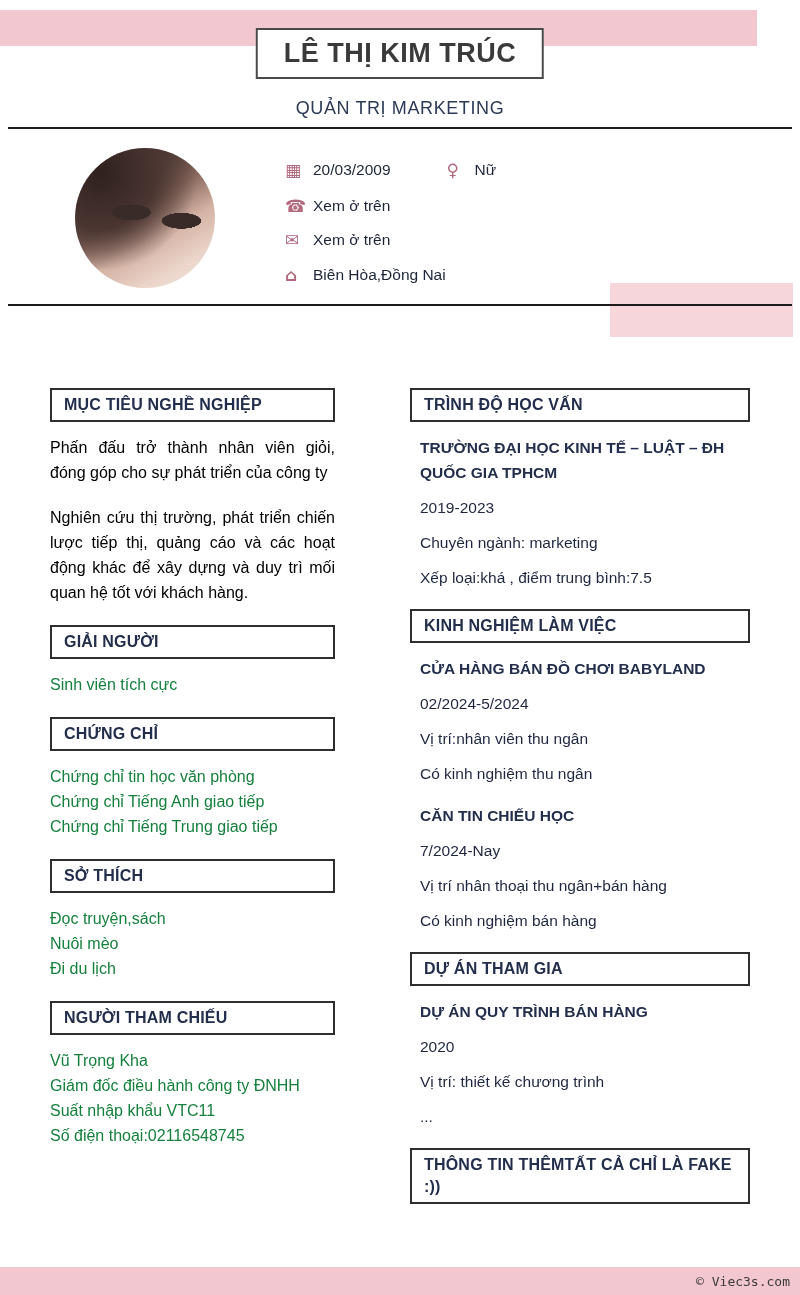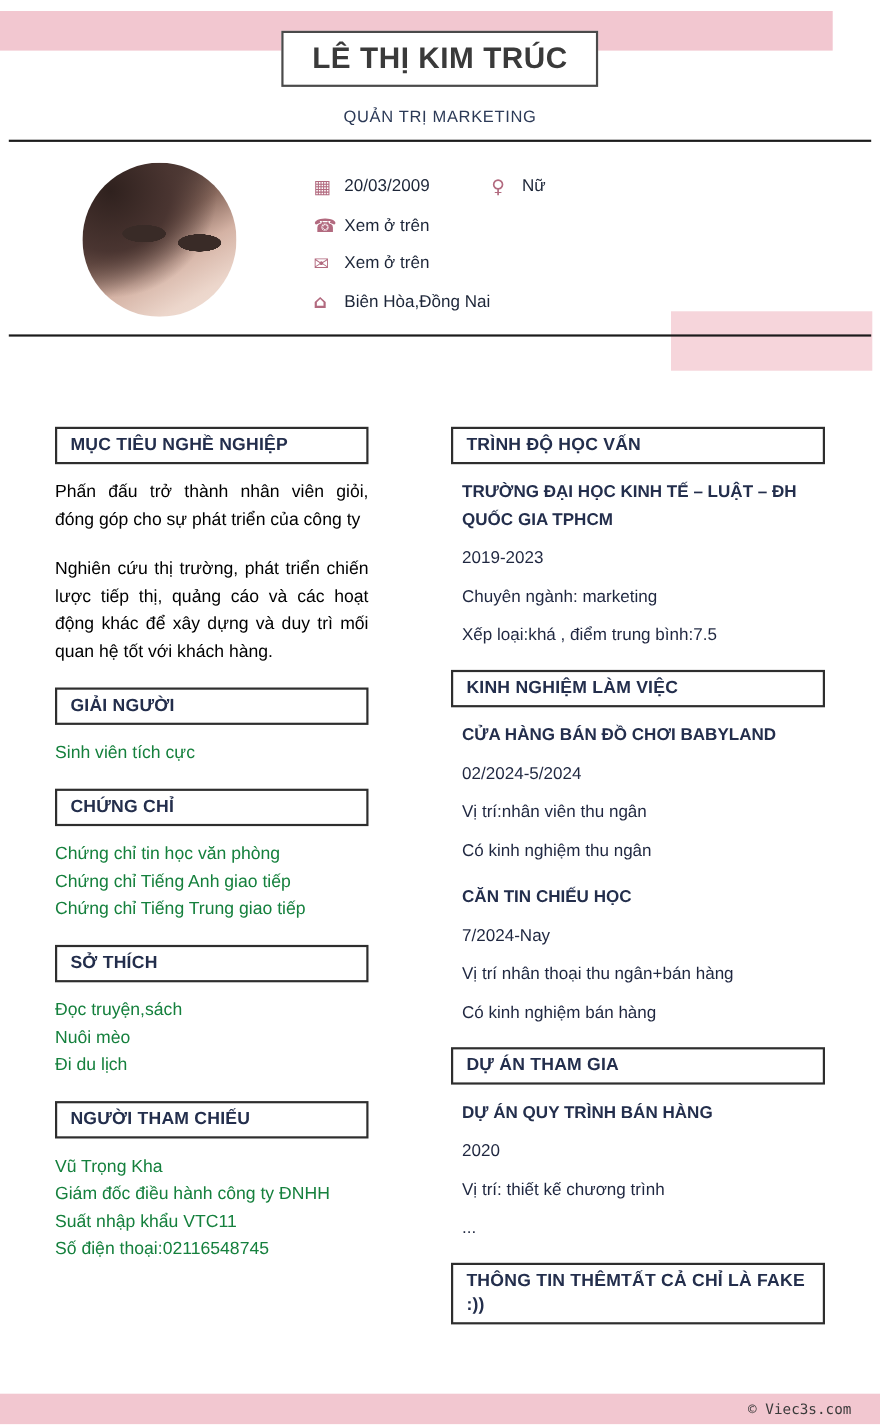--- a/index.html
+++ b/index.html
@@ -5,21 +5,21 @@
   * { margin:0; padding:0; box-sizing:border-box; }
   html,body { background:#ffffff; }
   body { font-family:"Liberation Sans","DejaVu Sans",sans-serif; color:#1f2740; }
   .page { position:relative; width:800px; height:1295px; margin:0 auto; background:#ffffff; overflow:hidden; }
 
   
   .top-banner { position:absolute; left:0; top:10px; width:757px; height:36px; background:#f2c7d0; }
   .name-box { position:absolute; left:50%; top:28px; transform:translateX(-50%); background:#ffffff;
               border:2px solid #4a4a4a; padding:8px 26px; }
   .name-box h1 { font-size:27px; font-weight:700; color:#3a3a3a; letter-spacing:0.5px; white-space:nowrap; }
-  .job-title { position:absolute; left:0; top:98px; width:100%; text-align:center; font-size:15px;
+  .job-title { position:absolute; left:0; top:98px; width:100%; text-align:center; font-size:18px;
                font-weight:500; letter-spacing:0.6px; color:#2c3a57; }
 
   .hr { position:absolute; left:8px; right:8px; height:2px; background:#1b1b1b; z-index:2; }
   .hr1 { top:127px; }
   .hr2 { top:304px; }
   .pink-block { position:absolute; left:610px; top:283px; width:183px; height:54px; background:#f6d5db; z-index:1; }
 
   
   .photo { position:absolute; left:75px; top:148px; width:140px; height:140px; border-radius:50%; overflow:hidden;
     background:
@@ -47,21 +47,21 @@
 
   .para { font-size:16px; line-height:25px; text-align:justify; color:#000000; margin-bottom:6px; }
   .plain-line { font-size:16px; line-height:25px; color:#15803d; }
 
   .entry { margin-bottom:18px; }
   .entry-title { font-size:15.5px; font-weight:700; color:#232e4c; line-height:25px; margin:4px 0 12px 10px; }
   .r-line { font-size:15.5px; color:#1f2740; line-height:22px; margin:0 0 13px 10px; }
 
   
   .footer { position:absolute; left:0; top:1267px; width:800px; height:28px; background:#f2c7d0;
-            display:flex; align-items:center; justify-content:flex-end; padding-right:26px; }
+            display:flex; align-items:center; justify-content:flex-end; padding-right:10px; }
   .footer span { font-family:"DejaVu Sans Mono",monospace; font-size:13px; color:#3a3a3a; }
 </style>
 </head>
 <body>
 
 <div class="page">
 
   <div class="top-banner"></div>
 
   <div class="name-box">

